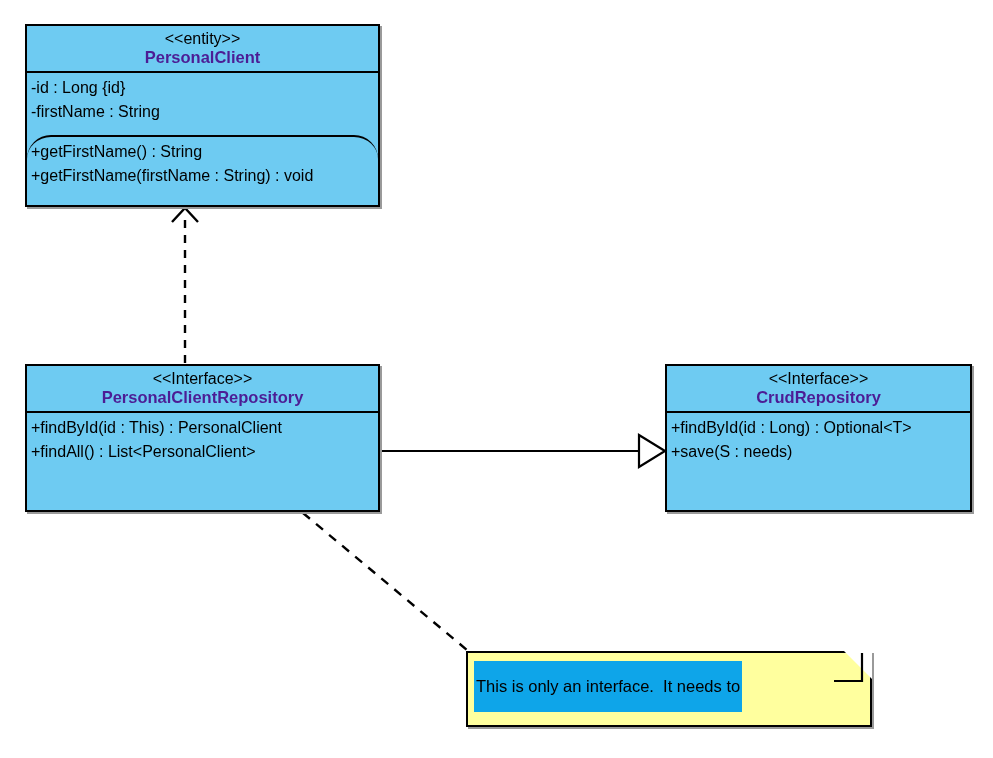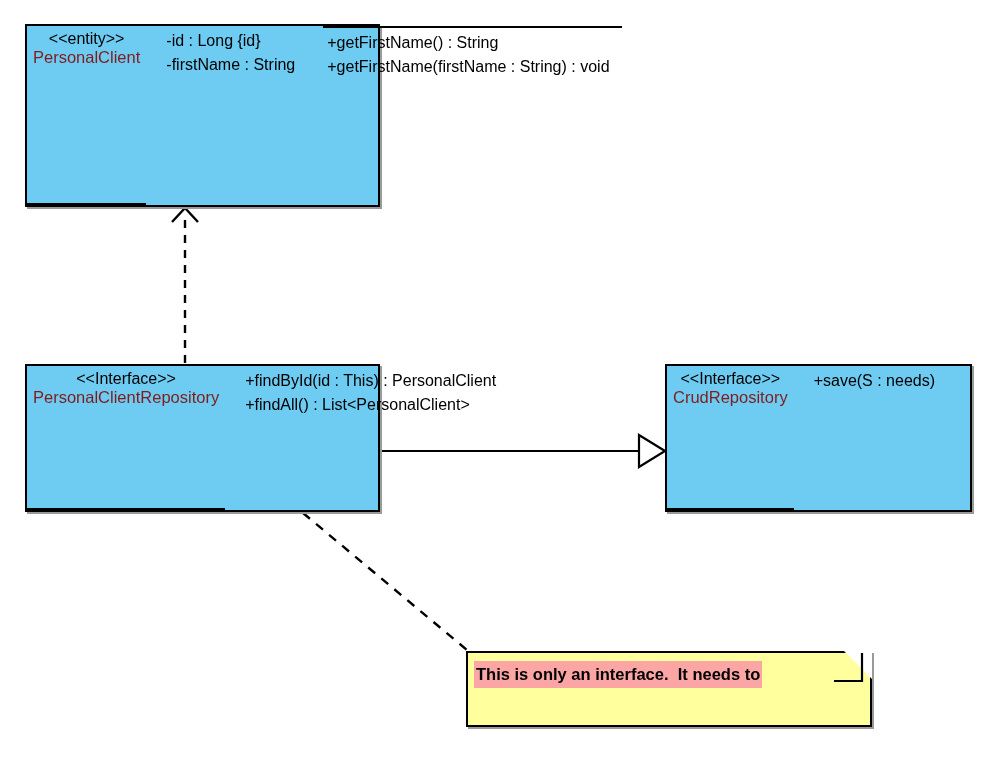--- a/index.html
+++ b/index.html
@@ -22,46 +22,45 @@
     height: 758px;
   }
   
   .uml-class {
     position: absolute;
     box-sizing: border-box;
     background: #6ecbf2;
     border: 2px solid #000000;
     box-shadow: 2px 2px 0 #9a9a9a;
     display: flex;
-    flex-direction: row;
+    flex-direction: column;
   }
   .uml-header {
     box-sizing: border-box;
     border-bottom: 2px solid #000000;
     text-align: center;
     padding: 4px 6px 5px 6px;
     line-height: 1.12;
   }
   .stereotype {
     display: block;
     font-size: 16px;
     color: #000000;
     font-weight: normal;
     letter-spacing: 0px;
   }
   .classname {
     display: block;
     font-size: 16.5px;
-    color: #7f1d1d;
-    font-weight: normal;
+    color: #4c1d95;
+    font-weight: bold;
   }
   .uml-compartment {
     box-sizing: border-box;
     padding: 3px 12px 4px 4px;
-    margin-left: 16px;
   }
   .uml-compartment + .uml-compartment {
     border-top: 2px solid #000000;
   }
   .uml-member {
     display: block;
     font-size: 16px;
     color: #000000;
     line-height: 1.48;
     white-space: nowrap;
@@ -105,25 +104,24 @@
   .note-text-wrap {
     position: absolute;
     left: 6px;
     top: 8px;
     right: 6px;
   }
   .note-line {
     display: table;
     font-size: 16.5px;
     color: #000000;
-    background: #fca5a5;
+    background: #0ea5e9;
     line-height: 1.62;
     white-space: pre;
-    padding: 0 2px;
-    font-weight: bold;
+    padding: 12px 2px;
   }
 </style>
 </head>
 <body>
 
 <div id="diagram-canvas">
 
   <svg id="connectors" viewBox="0 0 993 758" width="993" height="758" xmlns="http://www.w3.org/2000/svg">
 
     <g>
@@ -143,21 +141,21 @@
 
   <div class="uml-class" style="left:25px; top:24px; width:355px; height:183px;">
     <div class="uml-header">
       <span class="stereotype">&lt;&lt;entity&gt;&gt;</span>
       <span class="classname">PersonalClient</span>
     </div>
     <div class="uml-compartment" style="height:62px;">
       <span class="uml-member">-id : Long {id}</span>
       <span class="uml-member">-firstName : String</span>
     </div>
-    <div class="uml-compartment" style="flex:1 1 auto;">
+    <div class="uml-compartment" style="flex:1 1 auto;border-radius:24px;">
       <span class="uml-member">+getFirstName() : String</span>
       <span class="uml-member">+getFirstName(firstName : String) : void</span>
     </div>
   </div>
 
   <div class="uml-class" style="left:25px; top:364px; width:355px; height:148px;">
     <div class="uml-header">
       <span class="stereotype">&lt;&lt;Interface&gt;&gt;</span>
       <span class="classname">PersonalClientRepository</span>
     </div>
@@ -166,20 +164,21 @@
       <span class="uml-member">+findAll() : List&lt;PersonalClient&gt;</span>
     </div>
   </div>
 
   <div class="uml-class" style="left:665px; top:364px; width:307px; height:148px;">
     <div class="uml-header">
       <span class="stereotype">&lt;&lt;Interface&gt;&gt;</span>
       <span class="classname">CrudRepository</span>
     </div>
     <div class="uml-compartment" style="flex:1 1 auto;">
+      <span class="uml-member">+findById(id : Long) : Optional&lt;T&gt;</span>
       <span class="uml-member">+save(S : needs)</span>
     </div>
   </div>
 
   <div class="uml-note" style="left:466px; top:651px; width:406px; height:76px;">
     <div class="note-fold"></div>
     <svg class="note-fold-line" viewBox="0 0 40 40" width="40" height="40" xmlns="http://www.w3.org/2000/svg">
       <polyline points="2,30 30,30 30,2" fill="none" stroke="#000000" stroke-width="2.2"></polyline>
     </svg>
     <div class="note-text-wrap">

